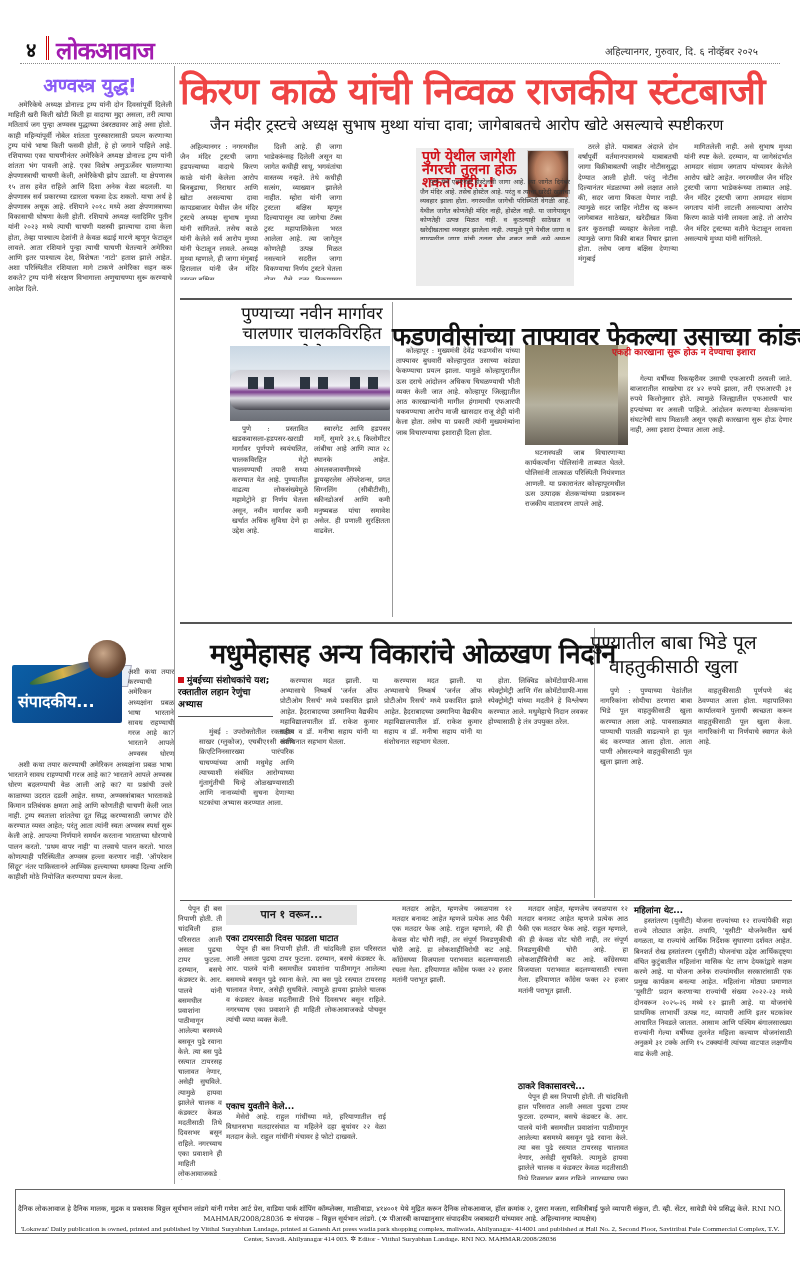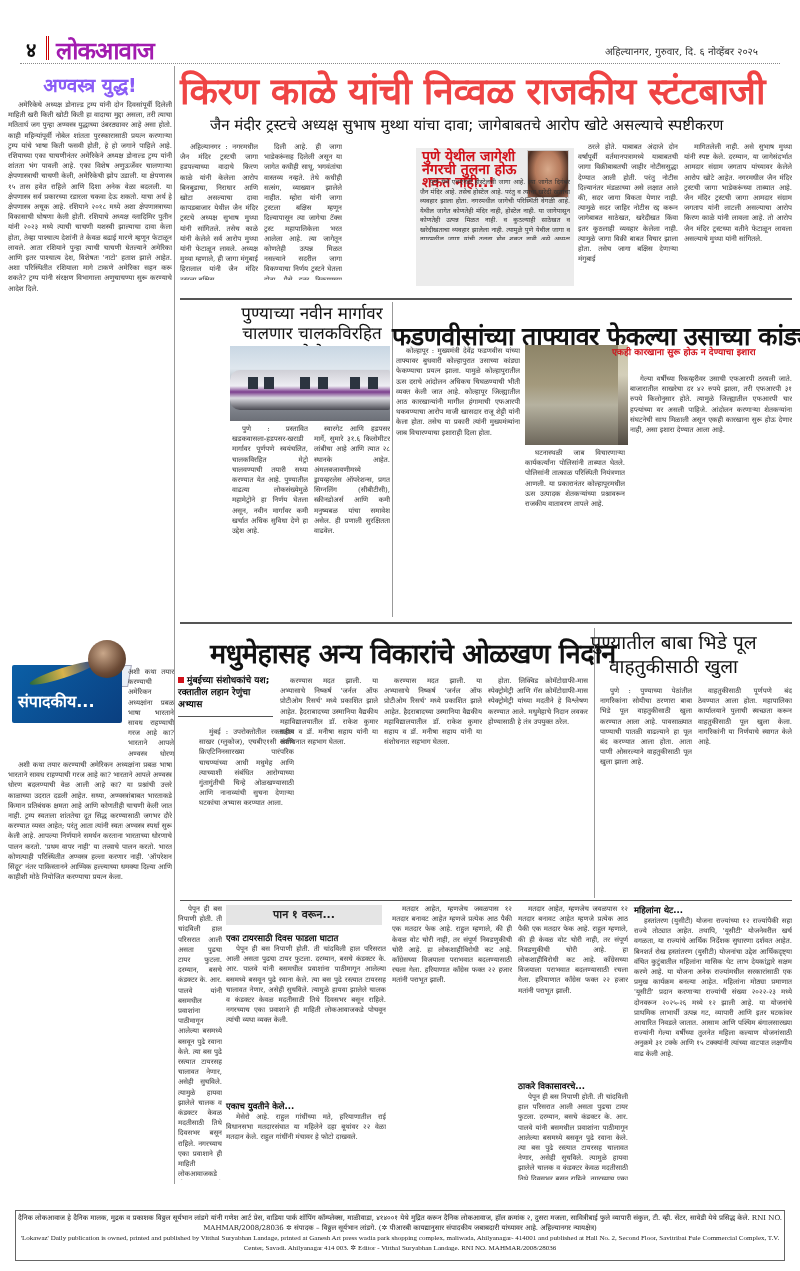--- a/index.html
+++ b/index.html
@@ -35,23 +35,23 @@
   .metro-train { left: 230px; top: 370px; width: 160px; height: 40px; background: linear-gradient(180deg,#cfcfd6 0%,#eeeef3 40%,#7c3f8e 55%,#dcdce2 70%,#4a4a52 100%); border-radius: 10px 2px 2px 10px; }
   .metro-window { background: #2c3440; width: 10px; height: 12px; top: 377px; }
   .fadnavis-title { left: 392px; top: 318px; width: 400px; font-size: 25px; font-weight: bold; color: #111; font-family: "DejaVu Sans", sans-serif; white-space: nowrap; letter-spacing: -0.5px; }
   .protest-photo { left: 525px; top: 345px; width: 93px; height: 100px; background: linear-gradient(180deg,#8d8468 0%,#a49a7d 40%,#b6b2a0 60%,#6c665a 100%); }
   .protest-photo2 { left: 618px; top: 345px; width: 68px; height: 100px; background: linear-gradient(180deg,#c8c2a6 0%,#d4cfba 30%,#8b8374 70%,#514b43 100%); }
   .sidebar-red-title { left: 612px; top: 346px; width: 166px; font-size: 9px; line-height: 12px; color: #d1111a; font-weight: bold; font-family: "DejaVu Sans", sans-serif; }
   .diabetes-title { left: 210px; top: 634px; width: 395px; font-size: 27px; font-weight: bold; color: #111; font-family: "DejaVu Sans", sans-serif; white-space: nowrap; letter-spacing: -0.5px; }
   .bhide-title { left: 576px; top: 630px; width: 195px; font-size: 19px; line-height: 24px; color: #111; font-family: "DejaVu Sans", sans-serif; text-align: center; }
   .bullet-red { display: inline-block; width: 6px; height: 6px; background: #d1111a; margin-right: 3px; }
   .kicker { left: 178px; top: 674px; width: 95px; font-size: 9px; line-height: 12px; font-weight: bold; color: #111; font-family: "DejaVu Sans", sans-serif; }
-  .pan-box { left: 226px; top: 905px; width: 156px; height: 20px; background: #e5e5e5; text-align: center; font-size: 11px; font-weight: bold; line-height: 20px; font-family: "DejaVu Sans", sans-serif; }
+  .pan-box { left: 226px; top: 905px; width: 131px; height: 20px; background: #e5e5e5; text-align: center; font-size: 11px; font-weight: bold; line-height: 20px; font-family: "DejaVu Sans", sans-serif; }
   .subhead { font-size: 8.5px; font-weight: bold; color: #111; font-family: "DejaVu Sans", sans-serif; }
-  .footer-box { left: 15px; top: 1189px; width: 770px; height: 51px; border: 1px solid #666; text-align: center; font-size: 7px; line-height: 10px; padding-top: 2px; color: #222; margin-top: 21px; }
+  .footer-box { left: 15px; top: 1189px; width: 770px; height: 45px; border: 1px solid #666; text-align: center; font-size: 7px; line-height: 10px; padding-top: 14px; color: #222; }
 </style>
 </head>
 <body>
 
 <div class="abs masthead-pgno">४</div>
 <div class="abs masthead-bar"></div>
 <div class="abs masthead-logo">लोकआवाज</div>
 <div class="abs masthead-date">अहिल्यानगर, गुरुवार, दि. ६ नोव्हेंबर २०२५</div>
 <div class="abs dotted-rule"></div>
 

